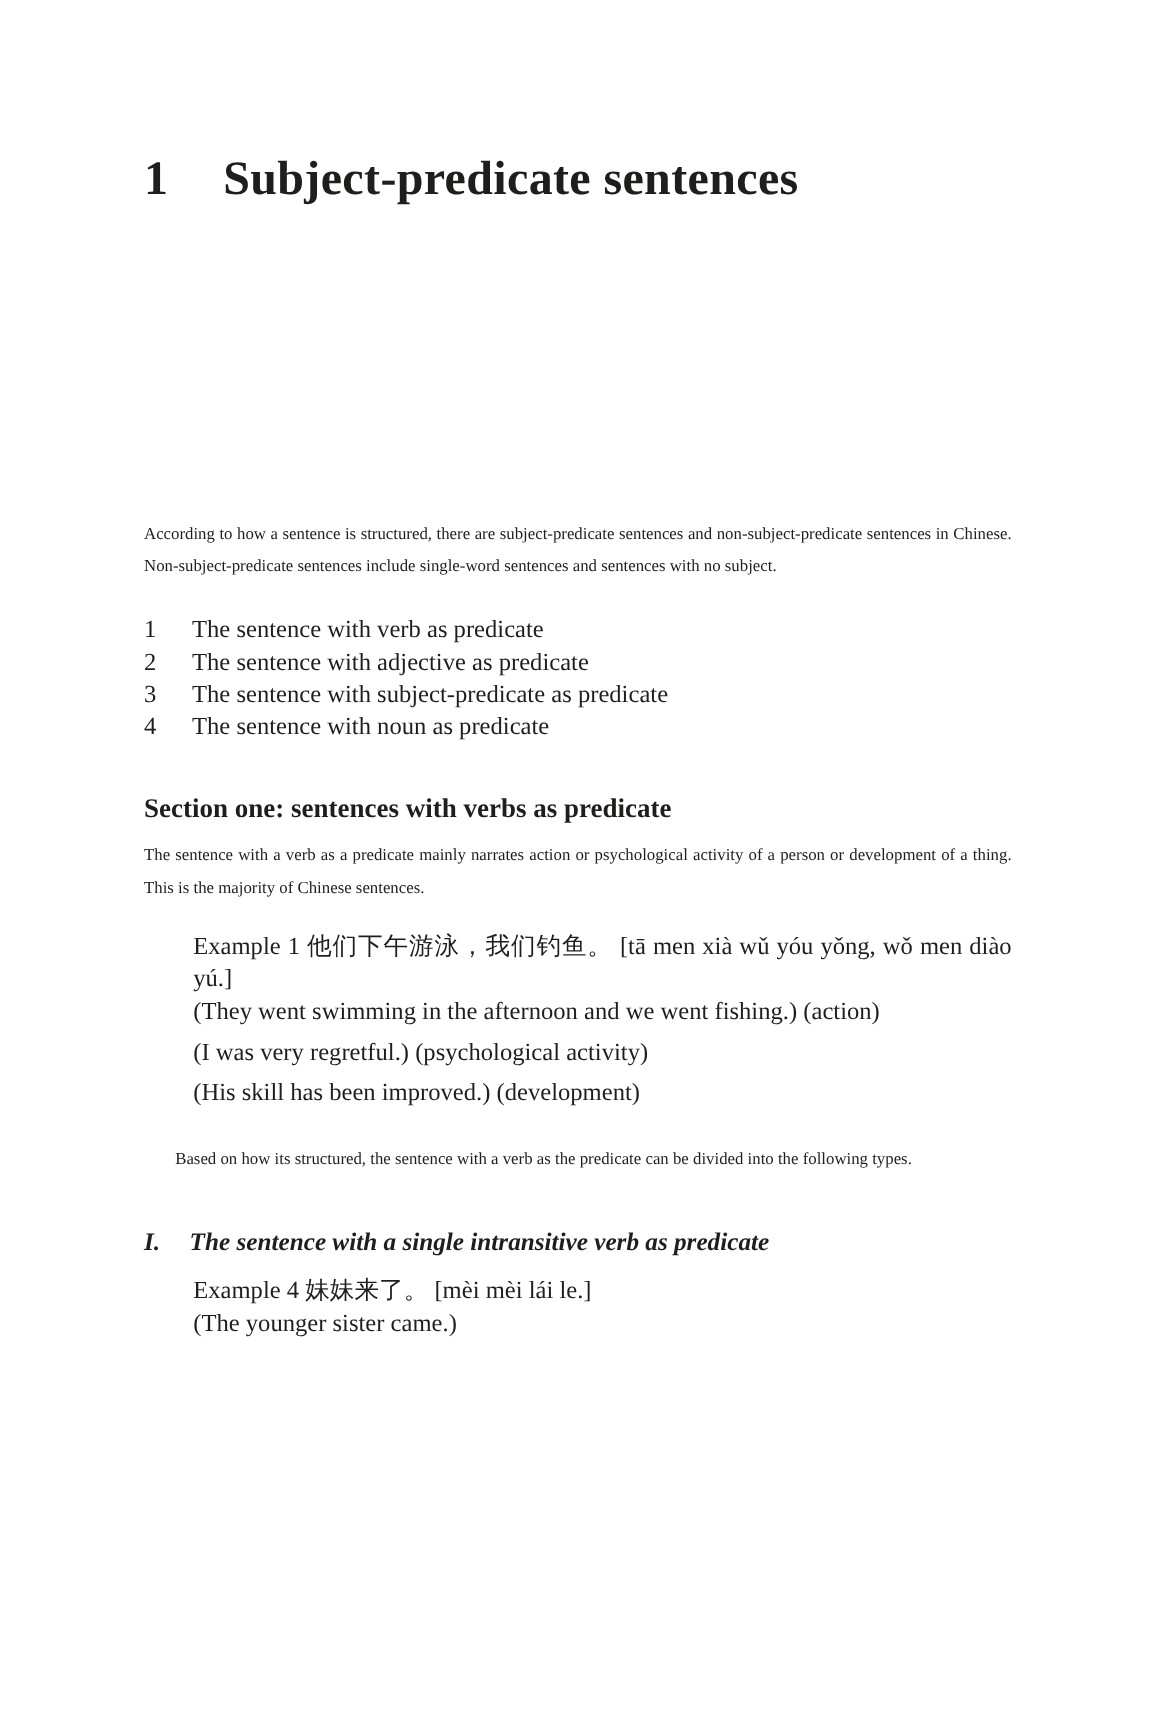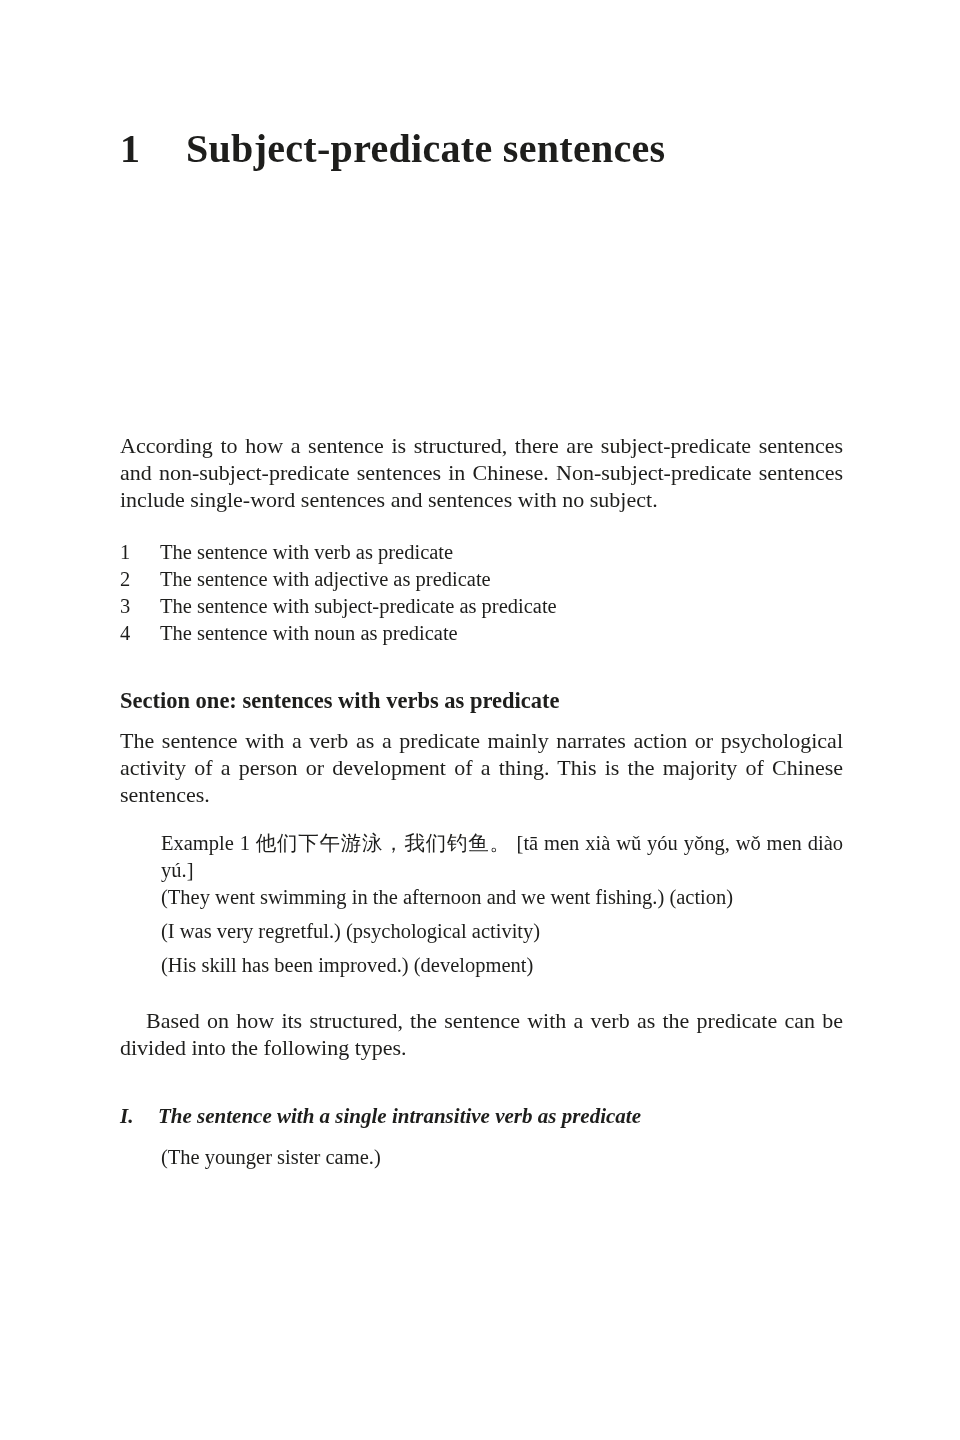--- a/index.html
+++ b/index.html
@@ -26,21 +26,21 @@
     font-weight: bold;
     display: flex;
     letter-spacing: 0.3px;
   }
   .chapter-num {
     width: 66px;
     flex: 0 0 66px;
   }
   p.body {
     margin: 0;
-    font-size: 22px;
+    font-size: 14px;
     line-height: 27px;
     text-align: justify;
   }
   p.indent {
     text-indent: 26px;
   }
   .types {
     margin-top: 26px;
   }
   .type-row {
@@ -161,17 +161,22 @@
 
   <p class="body indent transition-para">Based on how its structured, the sentence with a verb as the predicate can be divided into the following types.</p>
 
   <h3 class="subsection">
     <span class="subsection-num">I.</span>
     <span class="subsection-title">The sentence with a single intransitive verb as predicate</span>
   </h3>
 
   <div class="examples examples-2">
     <div class="example">
+      <p class="ex-main">
+        <span>Example 4</span>
+        <span>妹妹来了。</span>
+        <span>[mèi mèi lái le.]</span>
+      </p>
       <p class="ex-trans">(The younger sister came.)</p>
     </div>
   </div>
 
 </div>
 
 </body></html>

